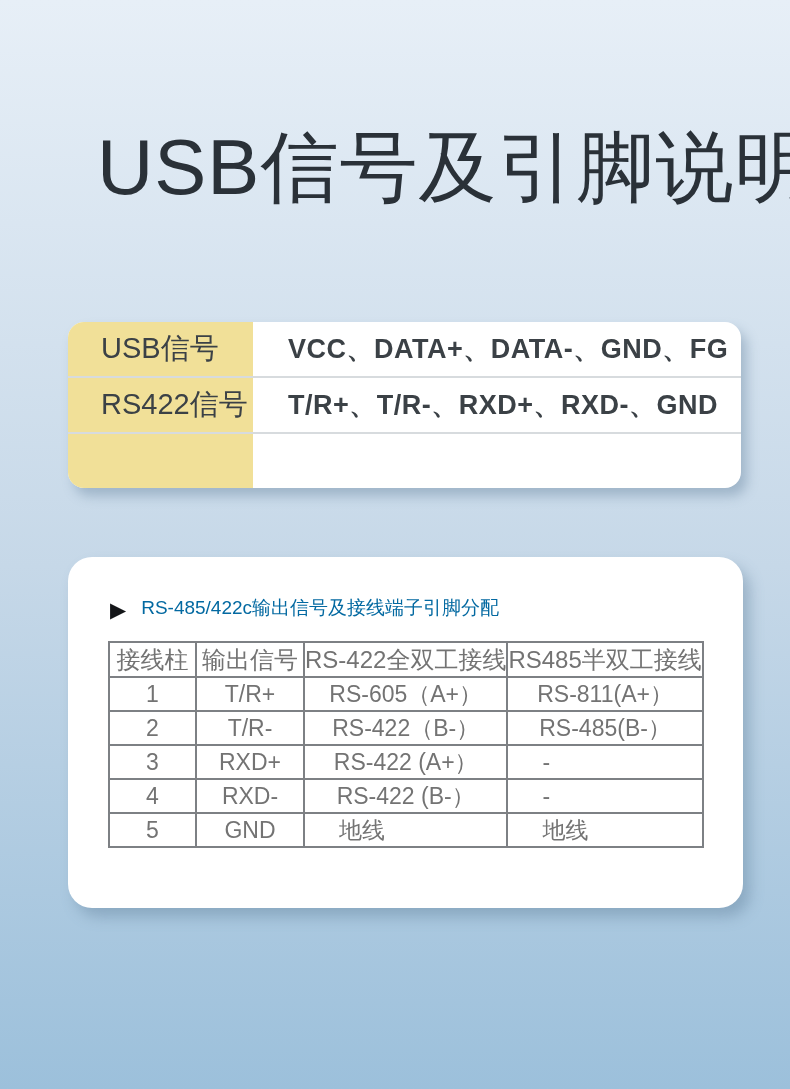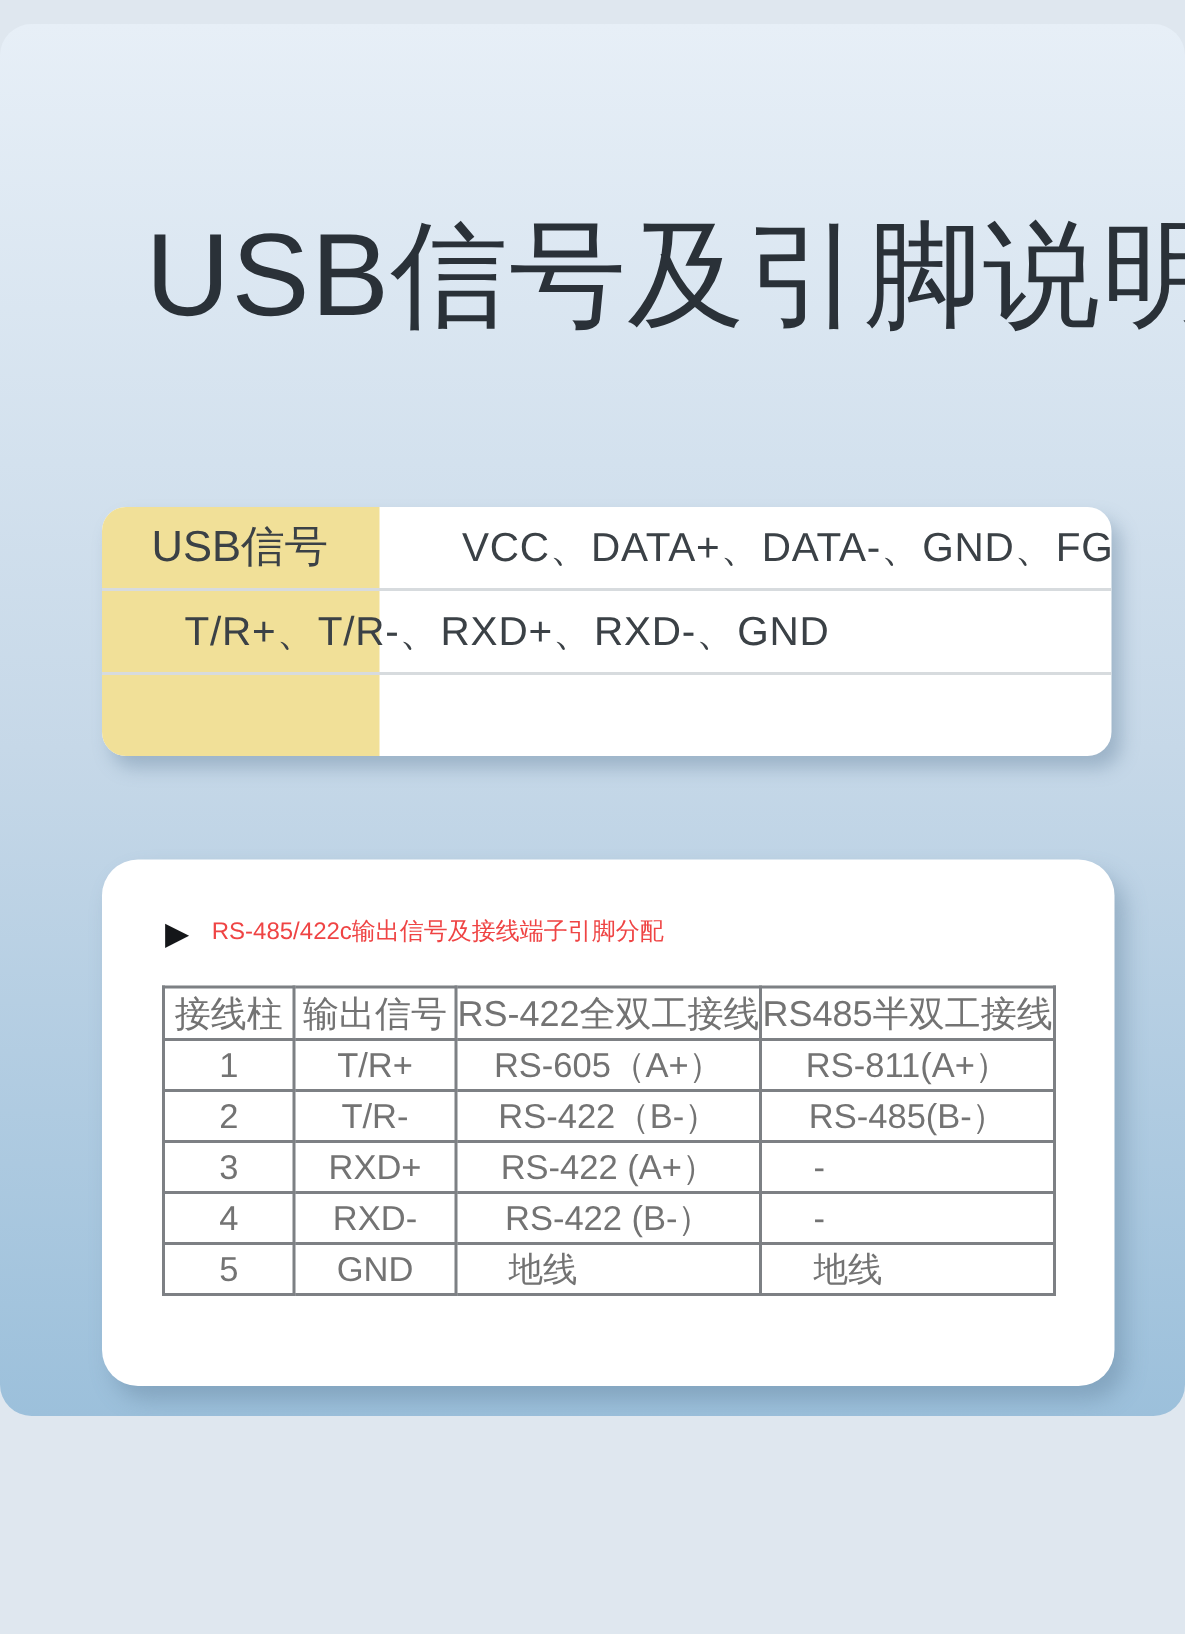--- a/index.html
+++ b/index.html
@@ -1,22 +1,21 @@
 <!DOCTYPE html>
 <html style="--bg-top: #e7eff7; --bg-bottom: #9cc0db; --card: #ffffff; --label-col: #f1e098; --title-text: #2a3138; --body-text: #3b4146; --table-border: #7d8084; --row-divider: #d7dbde;"><head>
 <meta charset="utf-8">
 <style>
   * { margin:0; padding:0; box-sizing:border-box; }
   html,body { background:#dfe7ef; }
   .page {
-    position:relative; width:790px; height:928px; overflow:hidden;
-    margin:16px auto;
+    position:relative; width:790px; height:1089px; overflow:hidden;
+    margin:0 auto;
     background:linear-gradient(180deg, var(--bg-top,#e7eff7) 0%, #c6d8e8 52%, var(--bg-bottom,#9cc0db) 100%);
     font-family:"Liberation Sans","DejaVu Sans",sans-serif;
-    border-radius:21px;
   }
 
   
   .title {
     position:absolute; left:97px; top:116px;
     font-size:78px; font-weight:500; letter-spacing:1px;
     color:var(--title-text,#2a3138); white-space:nowrap;
   }
 
   
@@ -27,30 +26,30 @@
     box-shadow:6px 8px 12px rgba(96,126,152,.40);
   }
   .highlight-col {
     position:absolute; left:0; top:0; bottom:0; width:185px;
     background:var(--label-col,#f1e098);
   }
   .sig-rows { position:relative; height:100%; display:flex; flex-direction:column;justify-content:flex-end; }
   .sig-row { flex:1; display:flex; align-items:center; border-bottom:2px solid var(--row-divider,#d7dbde); }
   .sig-row:last-child { border-bottom:none; }
   .sig-label { width:185px; padding-left:33px; font-size:29px; color:var(--body-text,#3b4146); flex:none; }
-  .sig-value { padding-left:55px; font-size:27px; color:var(--body-text,#3b4146); letter-spacing:.5px; white-space:nowrap; }
+  .sig-value { padding-left:35px; font-size:27px; color:var(--body-text,#3b4146); letter-spacing:.5px; white-space:nowrap;font-weight:bold; }
 
   .card-pins {
     left:68px; top:557px; width:675px; height:351px;
     border-radius:24px;
     box-shadow:7px 9px 14px rgba(96,126,152,.42);
   }
   .pin-heading-row { position:absolute; left:42px; top:38px; display:flex; align-items:center; gap:15px; }
   .tri { font-size:21px; color:#141619; line-height:1; transform:translateY(1px); }
-  .pin-heading { font-size:16px; color:#ef4444; font-weight:500; white-space:nowrap; }
+  .pin-heading { font-size:19px; color:#0369a1; font-weight:500; white-space:nowrap; }
 
   .pin-table { position:absolute; left:40px; top:84px; border-collapse:collapse; table-layout:fixed; }
   .pin-table th, .pin-table td {
     border:2px solid var(--table-border,#7d8084);
     text-align:center; font-weight:400;
     color:#737373; overflow:hidden; white-space:nowrap;
   }
   .pin-table th { height:35px; font-size:24px; }
   .pin-table td { height:34px; font-size:23px; }
   .pin-table td.left { text-align:left; padding-left:34px; }
@@ -63,20 +62,21 @@
   <h1 class="title">USB信号及引脚说明</h1>
 
   <section class="card card-signals">
     <div class="highlight-col"></div>
     <div class="sig-rows">
       <div class="sig-row">
         <div class="sig-label">USB信号</div>
         <div class="sig-value">VCC、DATA+、DATA-、GND、FG</div>
       </div>
       <div class="sig-row">
+        <div class="sig-label">RS422信号</div>
         <div class="sig-value">T/R+、T/R-、RXD+、RXD-、GND</div>
       </div>
       <div class="sig-row">
       </div>
     </div>
   </section>
 
   <section class="card card-pins">
     <div class="pin-heading-row">
       <span class="tri">▶</span>

